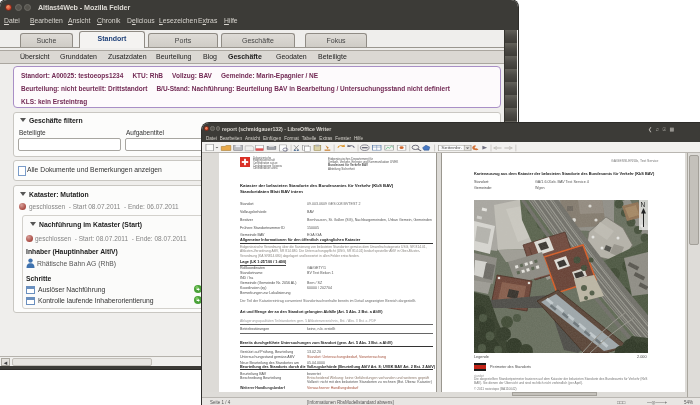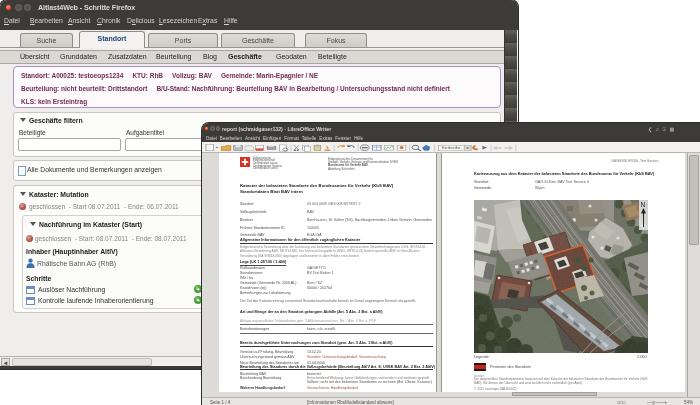--- a/index.html
+++ b/index.html
@@ -58,21 +58,21 @@
 </style>
 </head>
 <body>
 <div id="blurwrap">
 
 <div id="ff">
   <div id="ff-dark"></div>
   <div class="wbtn" style="left:5px;top:3.5px;width:7px;height:7px;background:radial-gradient(circle at 35% 30%,#f09d6d,#d8452e 70%);border:1px solid #7a2c1d;"></div>
   <div class="wbtn" style="left:15px;top:3.5px;width:7px;height:7px;background:#55534d;border:1px solid #6e6c66;"></div>
   <div class="wbtn" style="left:24px;top:3.5px;width:7px;height:7px;background:#55534d;border:1px solid #6e6c66;"></div>
-  <div id="ff-title">Altlast4Web - Schritte Firefox</div>
+  <div id="ff-title">Altlast4Web - Mozilla Felder</div>
   <div class="menurow" style="left:0;top:0;width:518px;height:0;">
         <span style="left:4px;"><u>D</u>atei</span>
         <span style="left:30px;"><u>B</u>earbeiten</span>
         <span style="left:68px;"><u>A</u>nsicht</span>
         <span style="left:97px;"><u>C</u>hronik</span>
         <span style="left:127px;">D<u>e</u>licious</span>
         <span style="left:159px;"><u>L</u>esezeichen</span>
         <span style="left:198px;">E<u>x</u>tras</span>
         <span style="left:224px;"><u>H</u>ilfe</span>
       </div>

